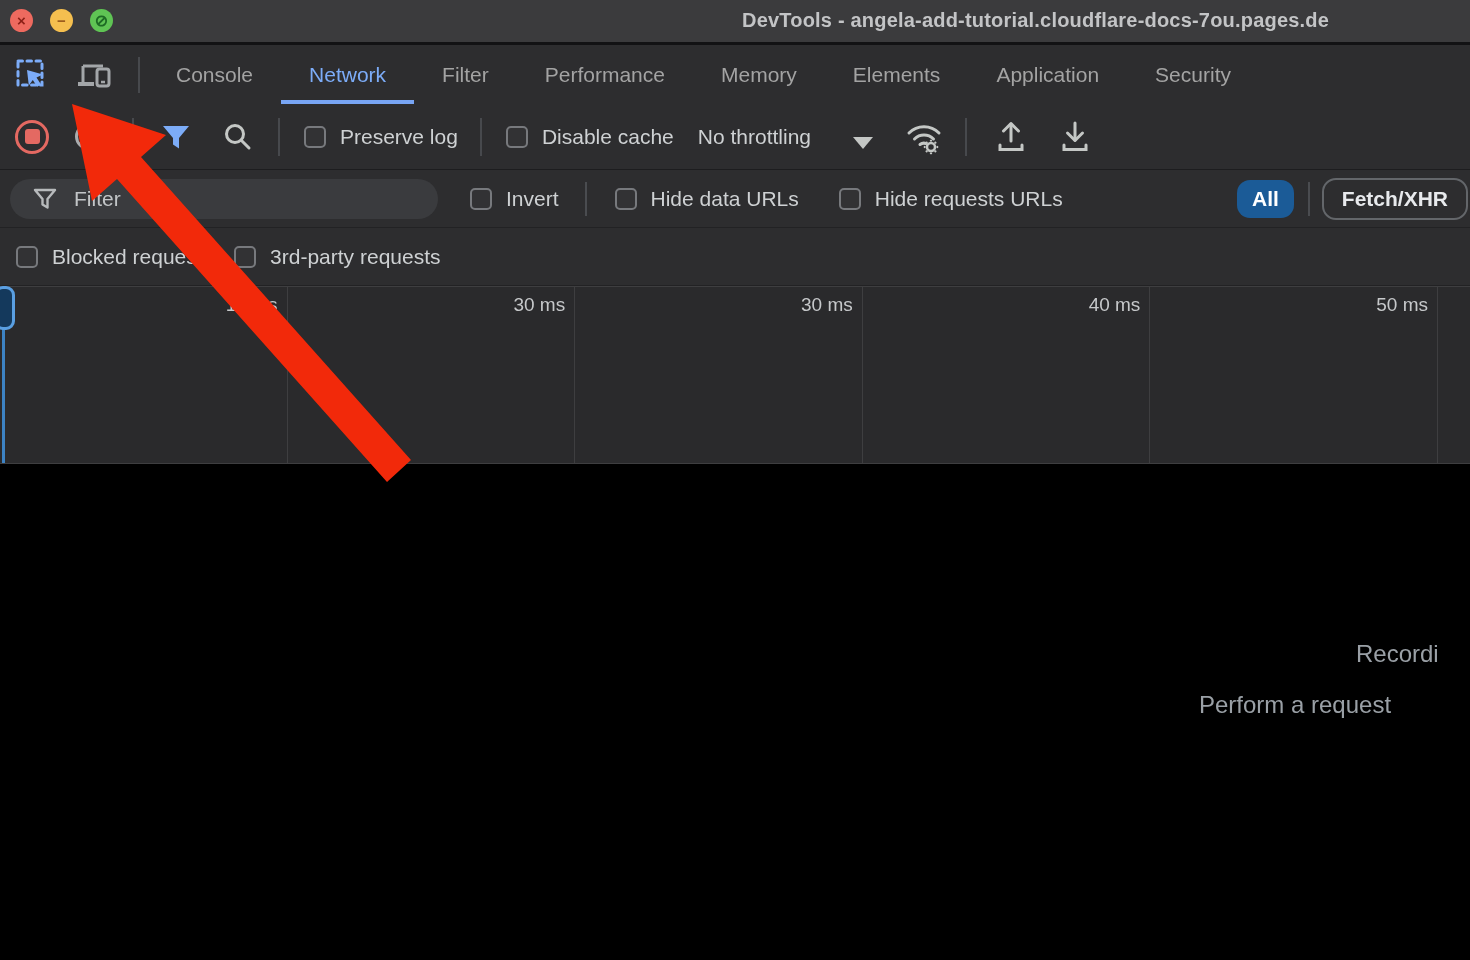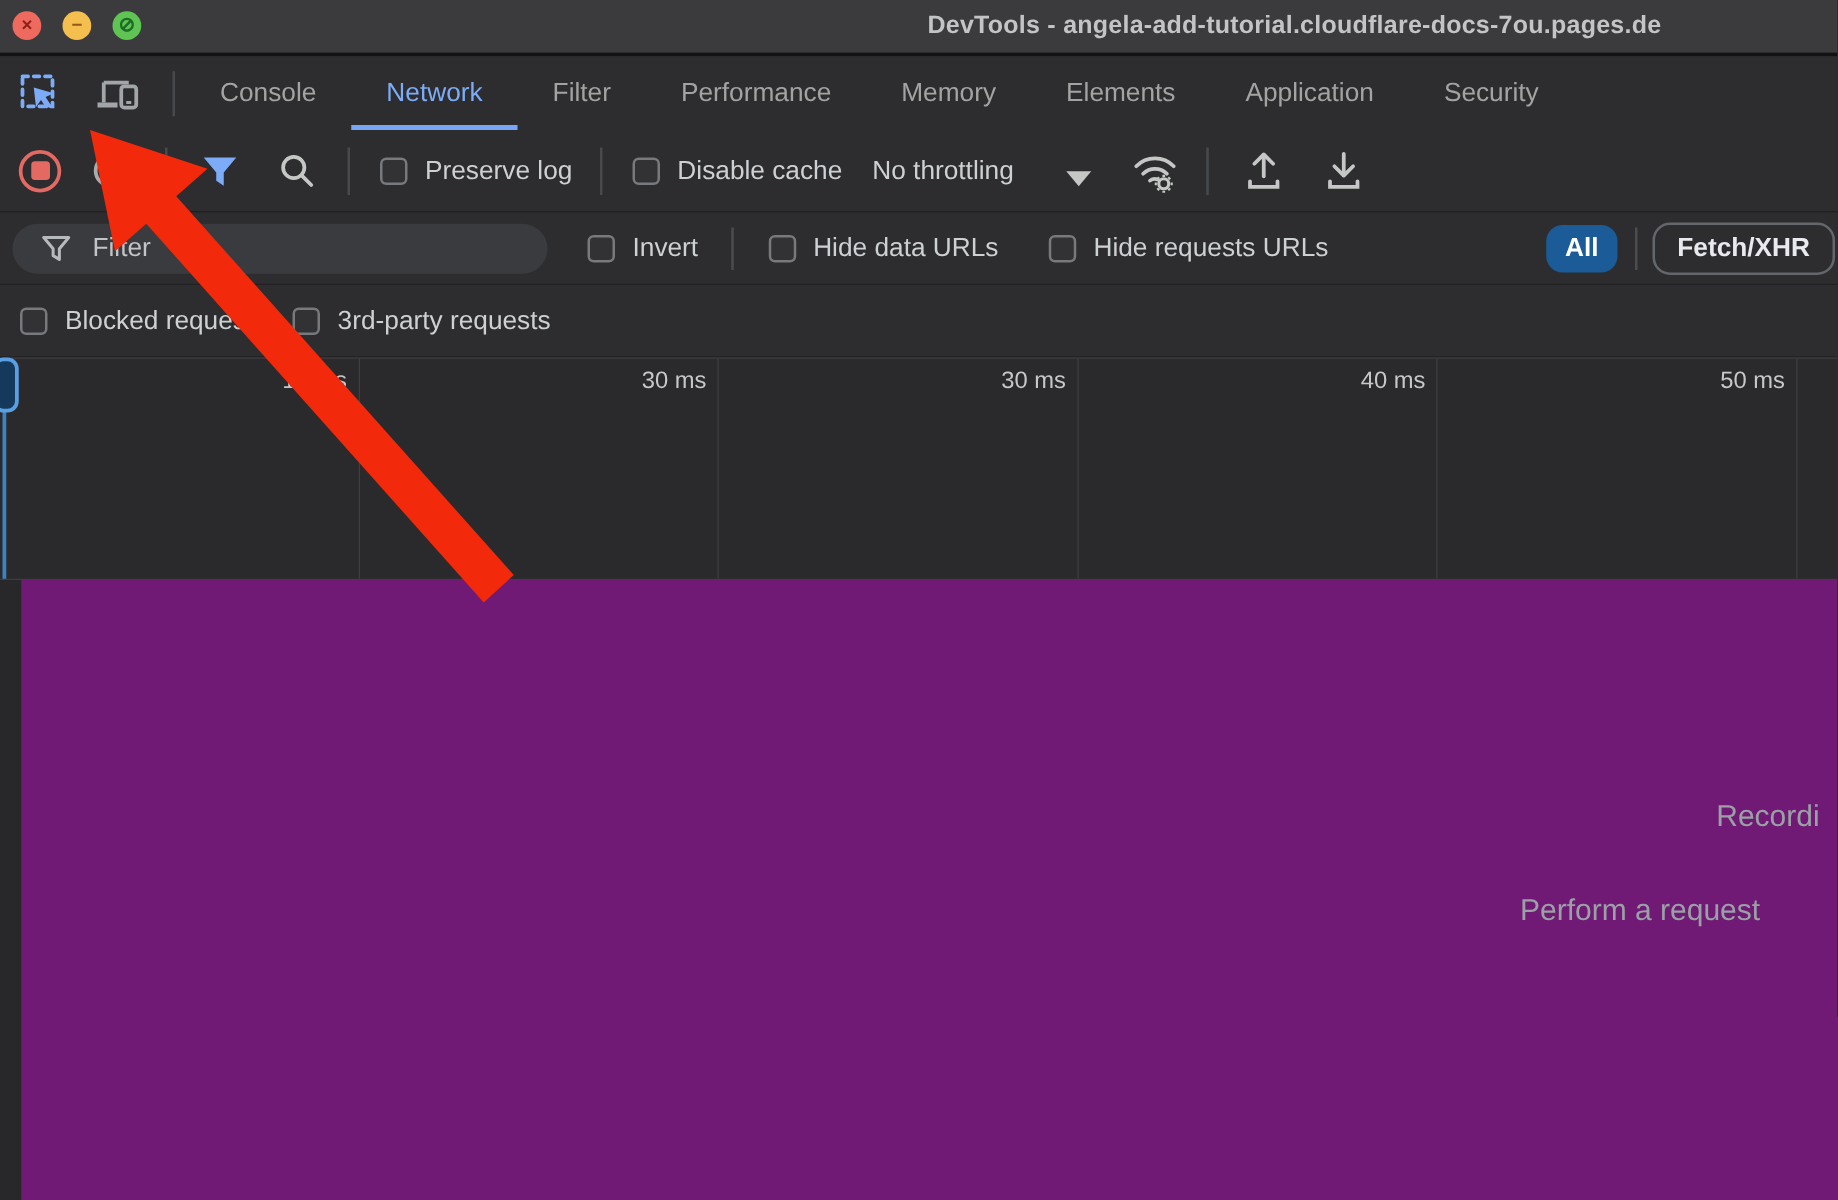--- a/index.html
+++ b/index.html
@@ -68,24 +68,24 @@
   
   .overview { position:relative; height:178px; background:#2a2a2c; border-top:1.5px solid #3e3e40;
               border-bottom:1.5px solid #3e3e40; display:flex; }
   .ov-col { width:287.6px; flex:none; border-right:1.5px solid #3e3e40; text-align:right;
             padding:7px 9px 0 0; font-size:19px; color:#c6c8ca; }
   .ov-handle { position:absolute; left:-6px; top:-1px; width:21px; height:44px; border-radius:9px;
                border:3px solid #5a9fe2; background:#14395c; z-index:3; }
   .ov-handle-line { position:absolute; left:2px; top:0; bottom:0; width:3px; background:#3d83c4; z-index:2; }
 
   
-  .content { position:relative; height:496px; background:#701a75;margin-left:17px; }
+  .content { position:relative; height:496px; background:#000000; }
   .empty-line { position:absolute; white-space:nowrap; font-size:24px; color:#9aa0a6; }
   .empty-line.l1 { left:1356px; top:176px; }
-  .empty-line.l2 { left:1199px; top:251px; }
+  .empty-line.l2 { left:1199px; top:227px; }
 
   
   .arrow-overlay { position:absolute; left:0; top:0; width:1470px; height:960px; z-index:60; pointer-events:none; }
 
   svg.ico { display:block; }
 </style>
 </head>
 <body>
 
 <div class="window">

